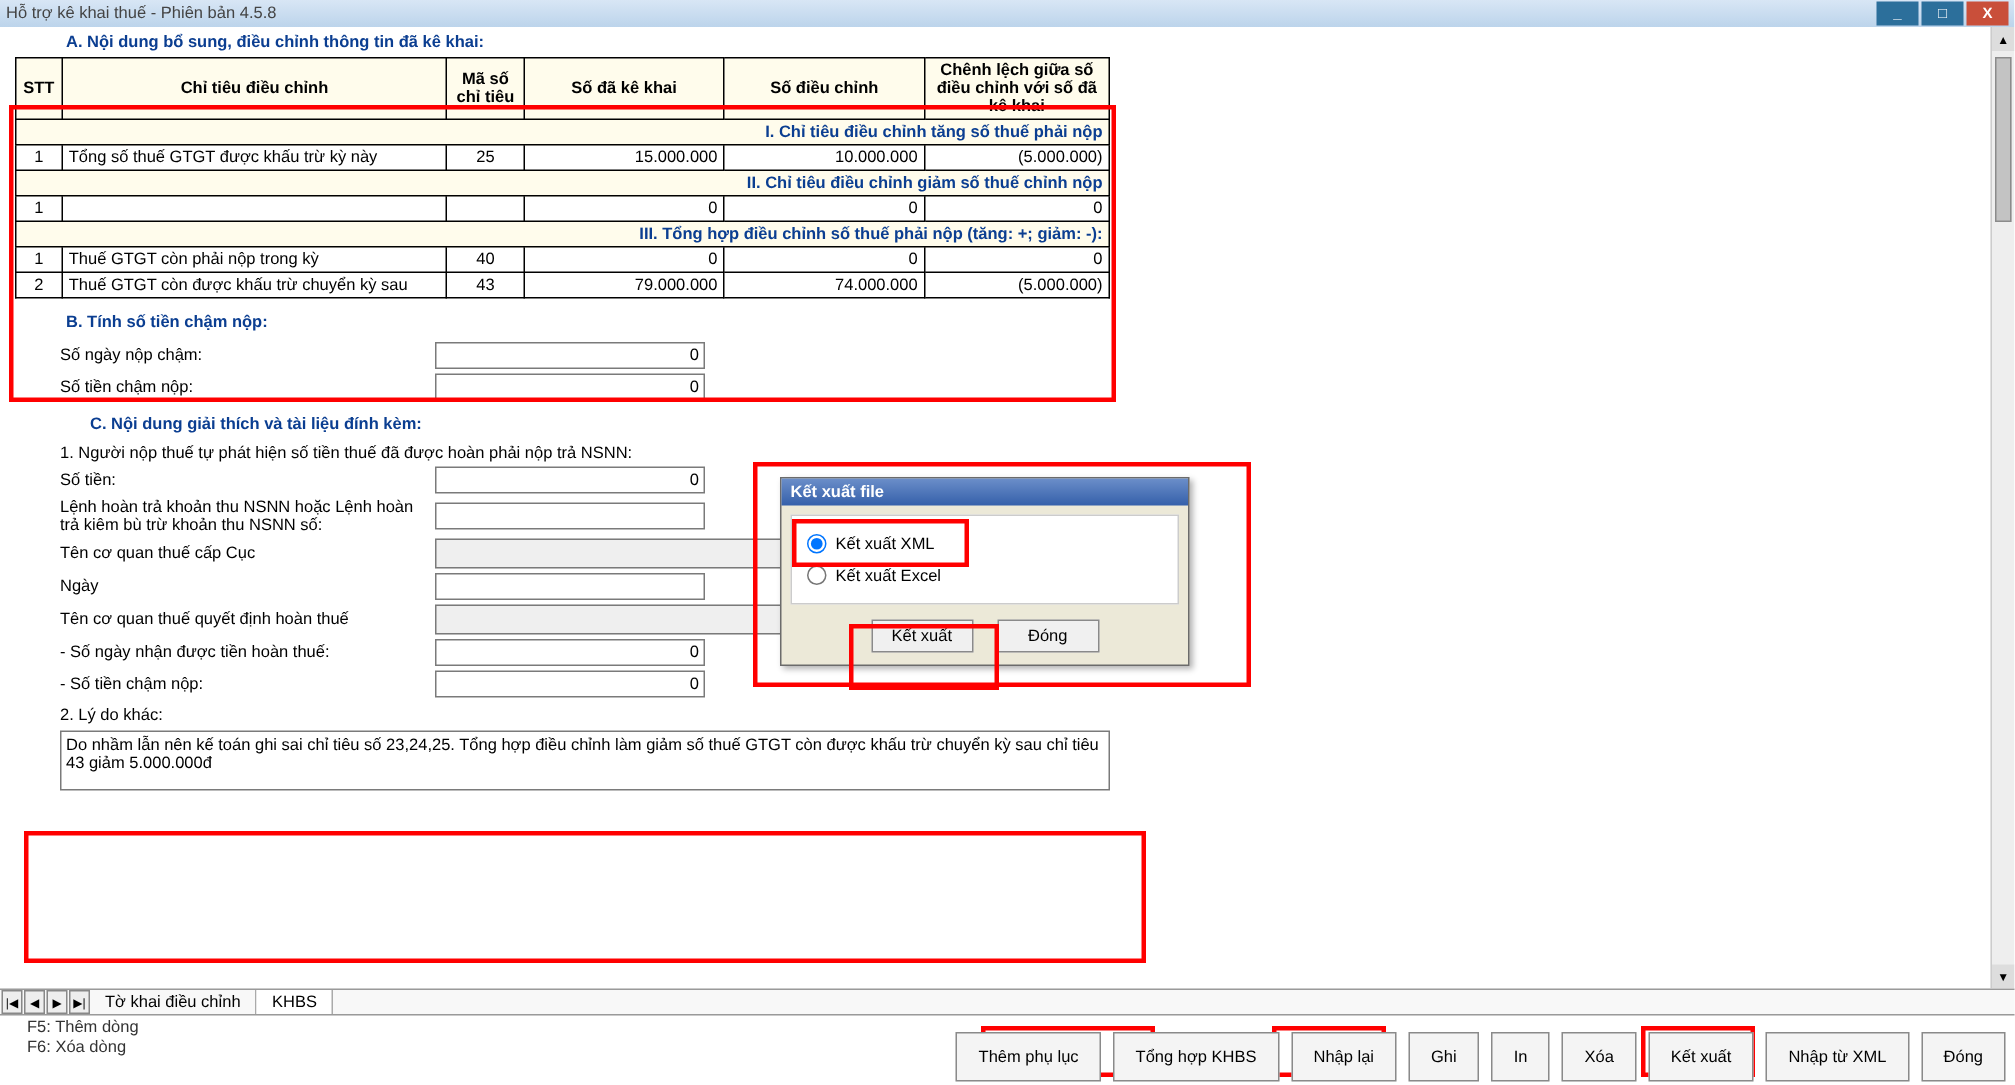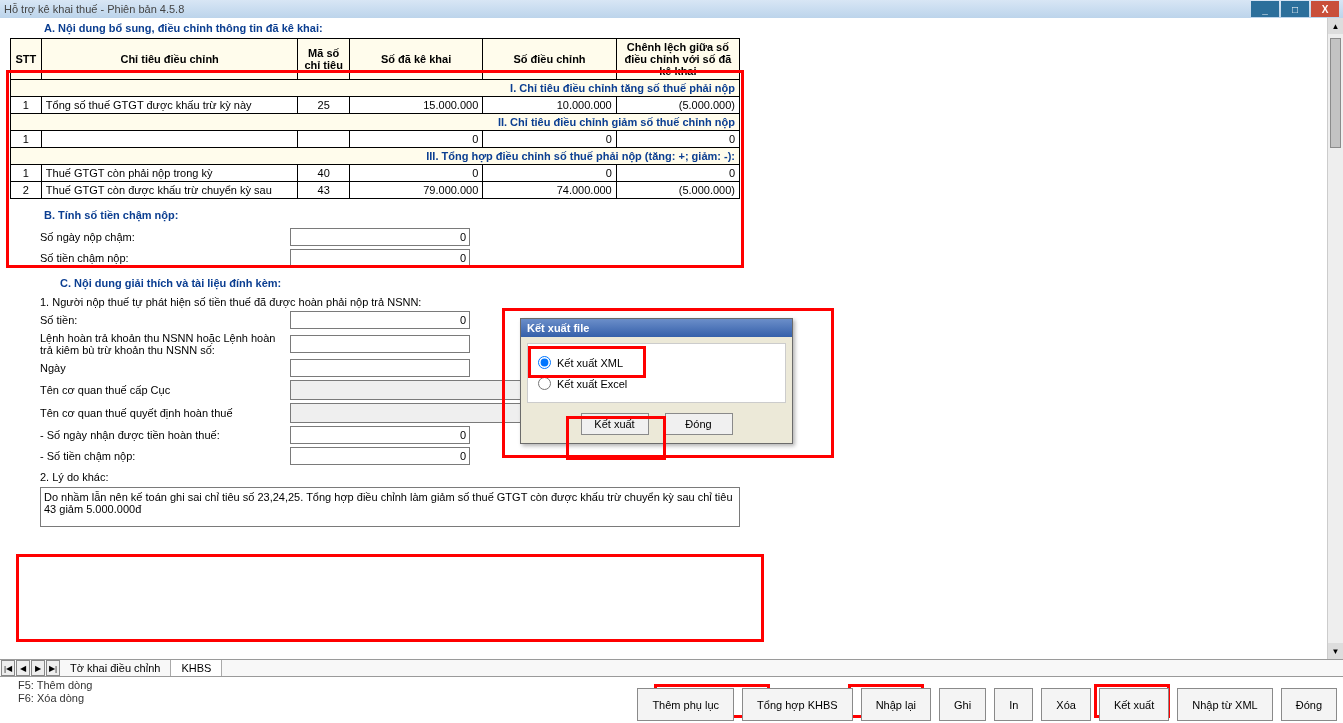--- a/index.html
+++ b/index.html
@@ -146,26 +146,26 @@
       </div>
 <div class="form-row">
   <span class="lbl">Số tiền:</span>
   <input type="text" class="right" style="width: 180px;" value="0">
 </div>
 <div class="form-row">
   <span class="lbl" style="width:250px">Lệnh hoàn trả khoản thu NSNN hoặc Lệnh hoàn trả kiêm bù trừ khoản thu NSNN số:</span>
   <input type="text" style="width: 180px;" value="">
 </div>
 <div class="form-row">
+  <span class="lbl">Tên cơ quan thuế cấp Cục</span>
+  <select style="width:315px"><option></option></select>
+</div>
+<div class="form-row">
   <span class="lbl">Ngày</span>
   <input type="text" style="width: 180px;" value="">
-</div>
-<div class="form-row">
-  <span class="lbl">Tên cơ quan thuế cấp Cục</span>
-  <select style="width:315px"><option></option></select>
 </div>
 <div class="form-row">
   <span class="lbl">Tên cơ quan thuế quyết định hoàn thuế</span>
   <select style="width:315px"><option></option></select>
 </div>
 <div class="form-row">
   <span class="lbl">- Số ngày nhận được tiền hoàn thuế:</span>
   <input type="text" class="right" style="width: 180px;" value="0">
 </div>
 <div class="form-row">

